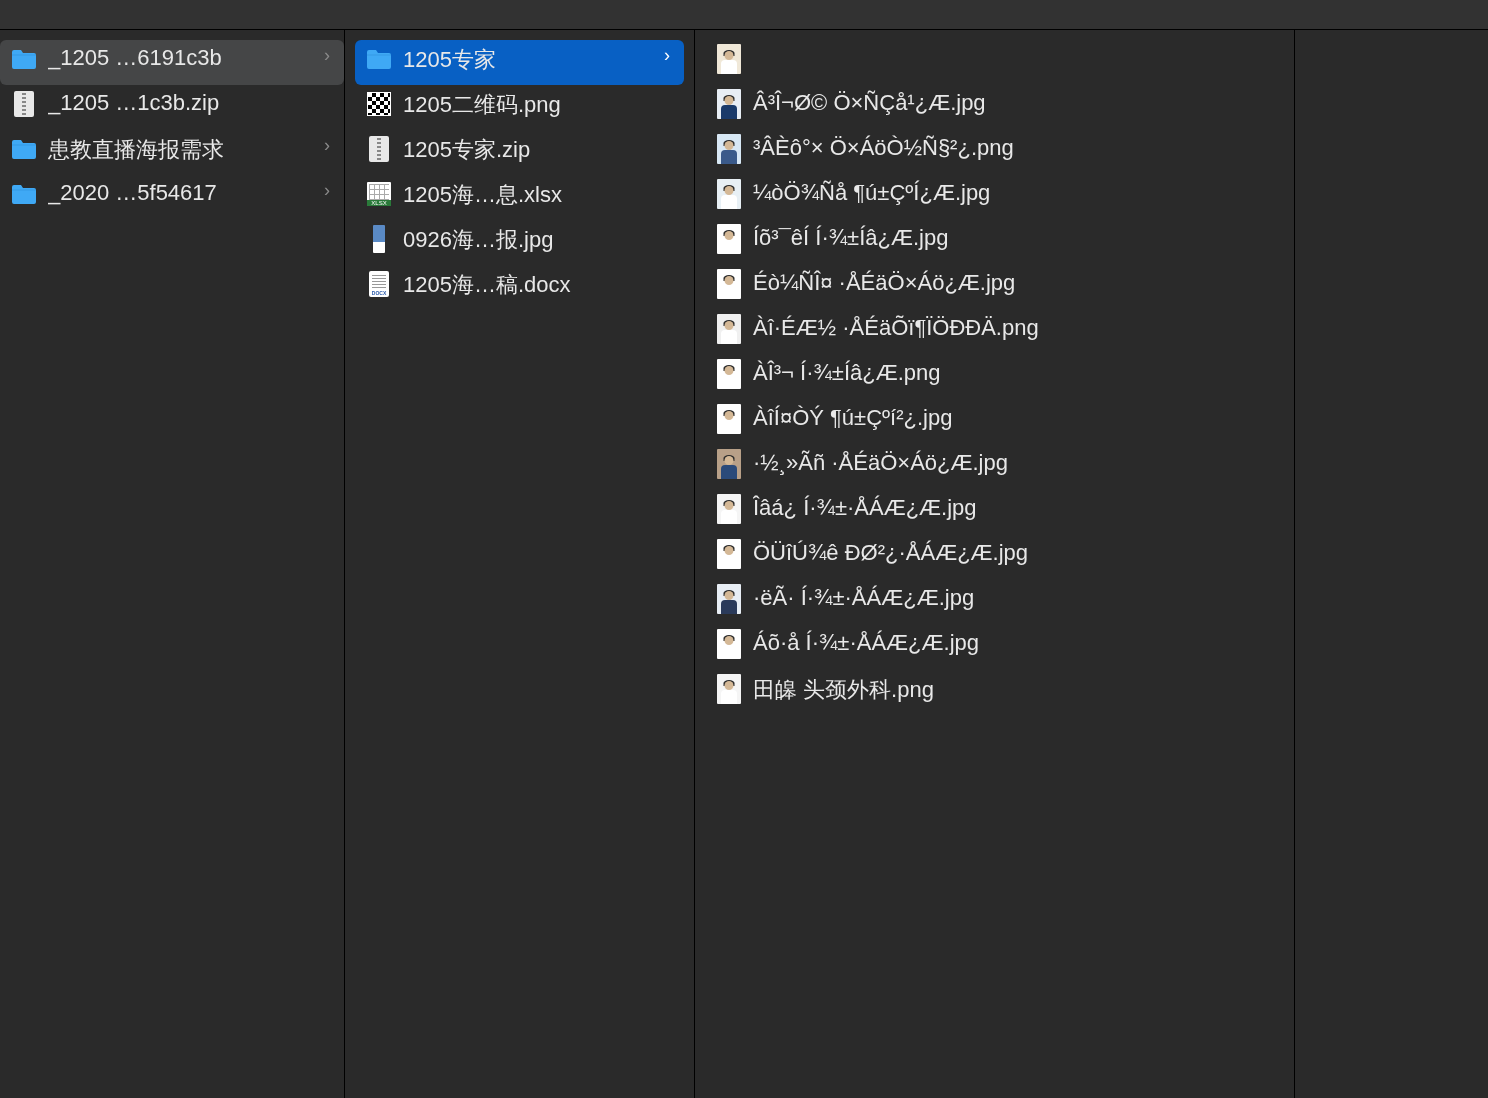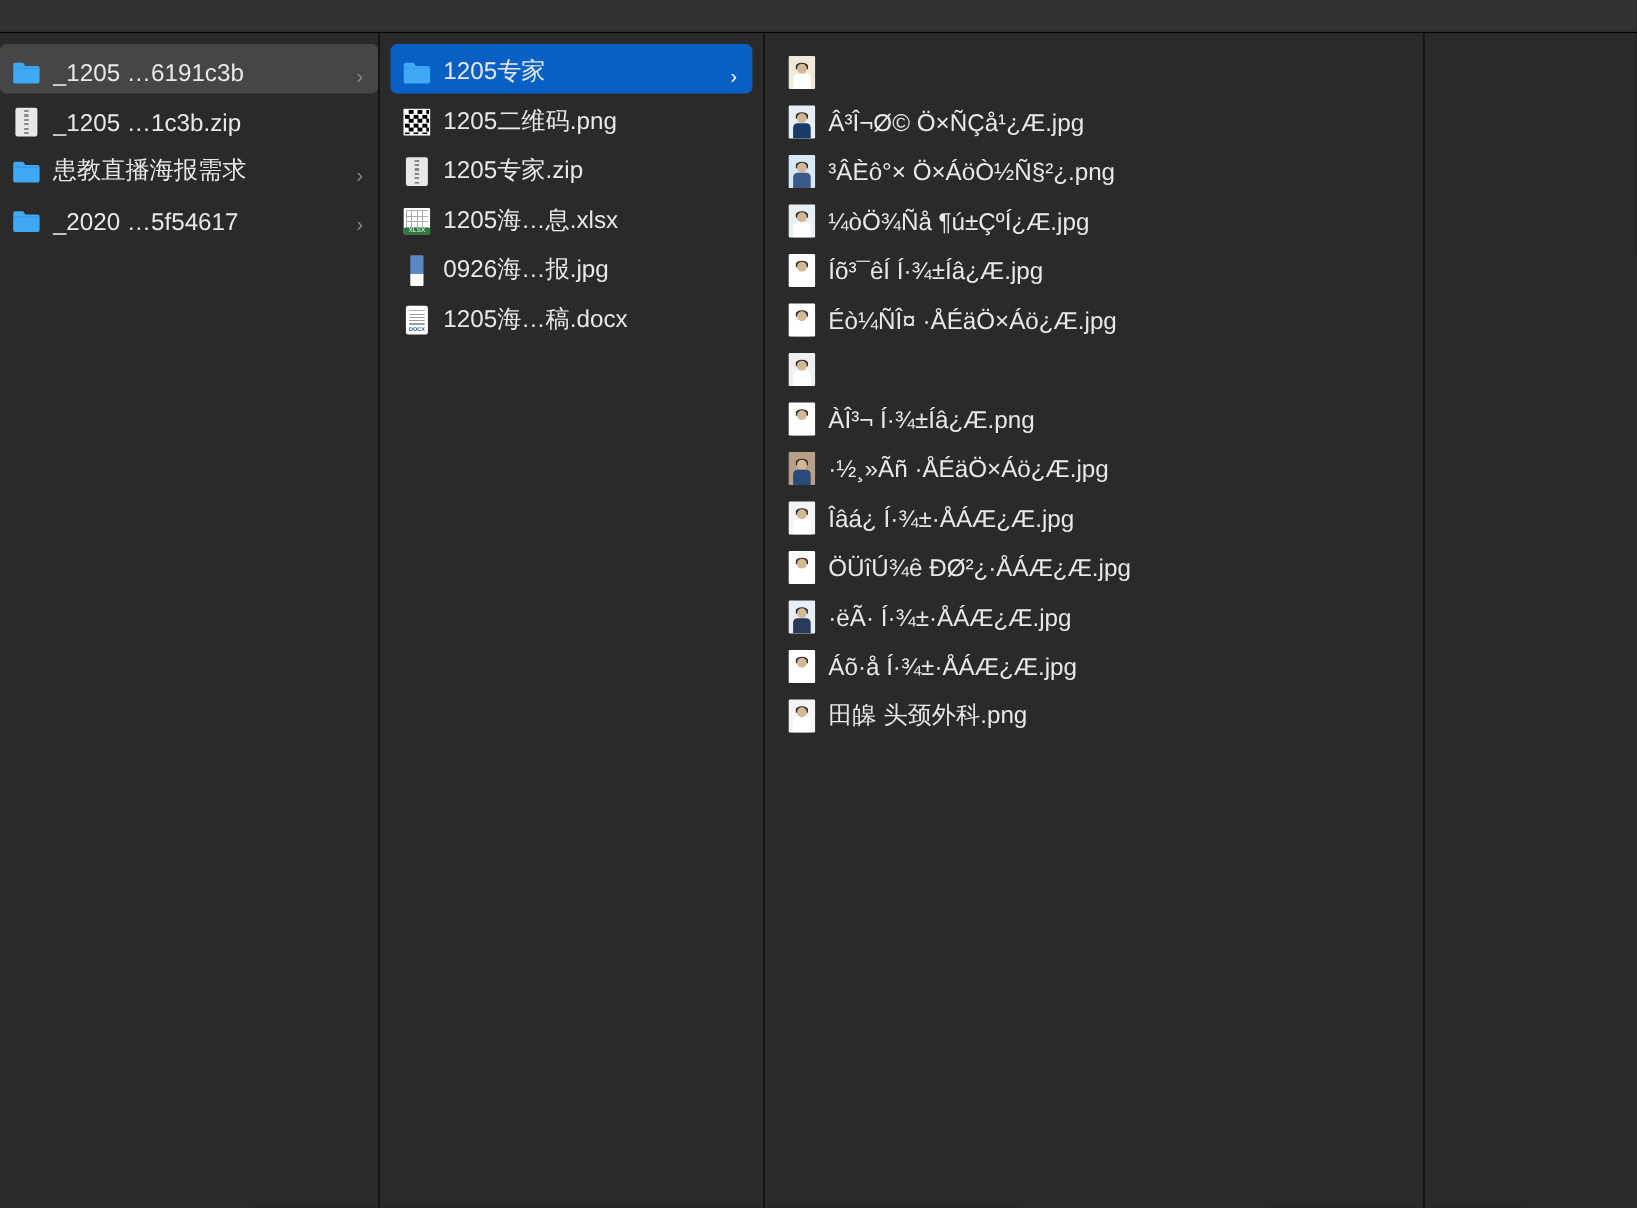--- a/index.html
+++ b/index.html
@@ -28,21 +28,21 @@
     .column {
       border-right: 1px solid #000;
       padding-top: 10px;
       overflow-y: auto;
     }
     .col1 { width: 345px; }
     .col2 { width: 350px; padding-left: 10px; padding-right: 10px; }
     .col3 { width: 600px; padding-left: 10px; }
     .item {
       display: flex;
-      align-items: flex-end;
+      align-items: flex-start;
       padding: 5px 10px;
       height: 45px;
       border-radius: 6px;
       font-size: 22px;
       cursor: default;
       white-space: nowrap;
     }
     .item.selected-gray {
       background: #454647;
     }
@@ -378,32 +378,45 @@
       <div class="item">
         <span class="icon">
           <span class="person-thumb" style="background: rgb(240, 240, 240);">
             <span class="person-silhouette">
               <span class="hair"></span>
               <span class="head"></span>
               <span class="body" style="background: rgb(255, 255, 255);"></span>
             </span>
           </span>
         </span>
+        <span class="filename">Àî·ÉÆ½ ·ÅÉäÕï¶ÏÖÐÐÄ.png</span>
       </div>
       <div class="item">
         <span class="icon">
           <span class="person-thumb" style="background: rgb(255, 255, 255);">
             <span class="person-silhouette">
               <span class="hair"></span>
               <span class="head"></span>
               <span class="body" style="background: rgb(255, 255, 255);"></span>
             </span>
           </span>
         </span>
         <span class="filename">ÀÎ³¬ Í·¾±Íâ¿Æ.png</span>
+      </div>
+      <div class="item">
+        <span class="icon">
+          <span class="person-thumb" style="background: rgb(255, 255, 255);">
+            <span class="person-silhouette">
+              <span class="hair"></span>
+              <span class="head"></span>
+              <span class="body" style="background: rgb(255, 255, 255);"></span>
+            </span>
+          </span>
+        </span>
+        <span class="filename">ÀîÍ¤ÒÝ ¶ú±Çºí²¿.jpg</span>
       </div>
       <div class="item">
         <span class="icon">
           <span class="person-thumb" style="background: rgb(184, 160, 136);">
             <span class="person-silhouette">
               <span class="hair"></span>
               <span class="head"></span>
               <span class="body" style="background: rgb(42, 74, 122);"></span>
             </span>
           </span>

